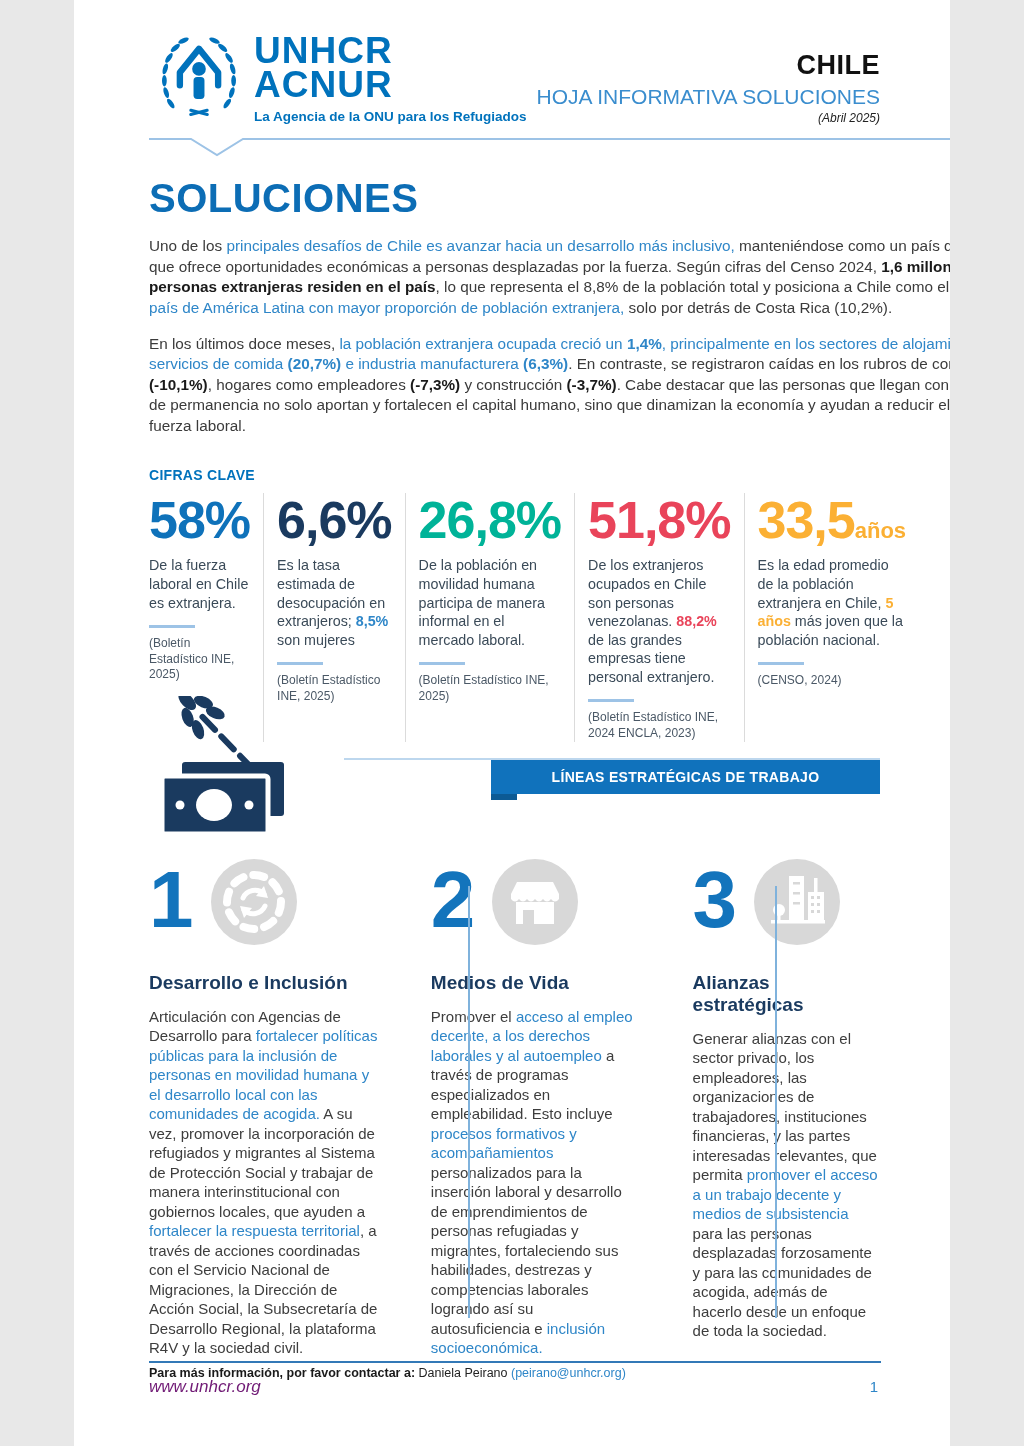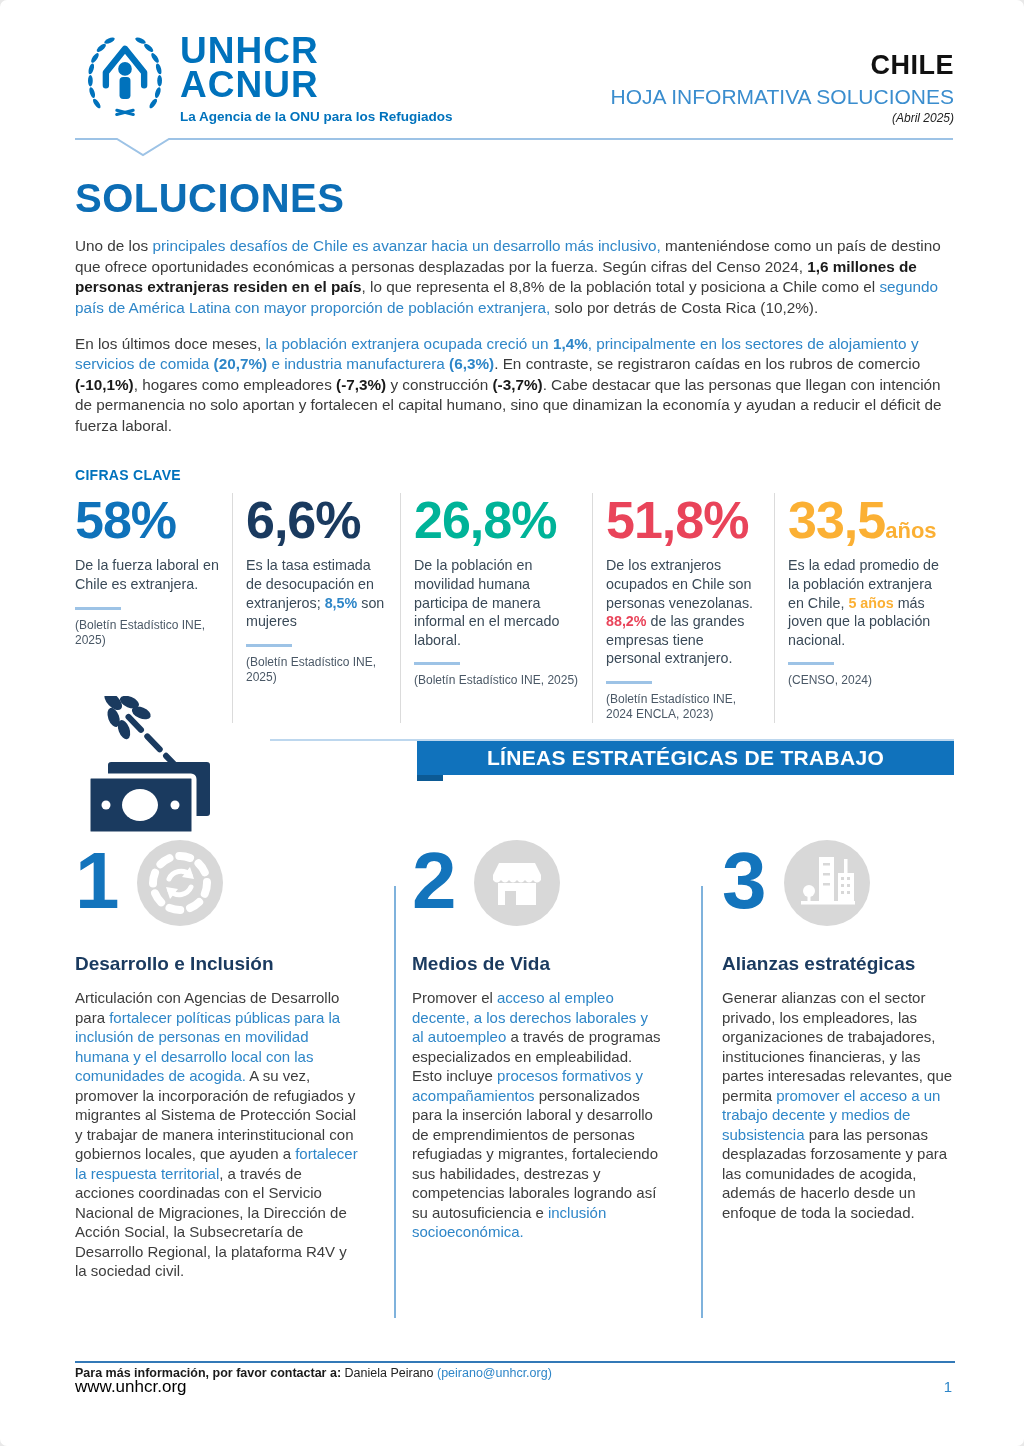--- a/index.html
+++ b/index.html
@@ -1,20 +1,20 @@
 <!DOCTYPE html>
 <html><head>
 <meta charset="utf-8">
 <style>
   * { margin:0; padding:0; box-sizing:border-box; }
   html,body { background:#e8e8e8; }
   body { font-family:"Liberation Sans","DejaVu Sans",sans-serif; }
   .page {
-    position:relative; width:1024px; height:1446px; margin:0 auto;
-    background:#ffffff; overflow:hidden; color:#3c3c3c;border-radius:7px;
+    position:relative; width:876px; height:1446px; margin:0 auto;
+    background:#ffffff; overflow:hidden; color:#3c3c3c;
   }
   
   .header { display:flex; justify-content:space-between; padding:30px 70px 0 84px; }
   .logo { display:flex; gap:14px; align-items:flex-start; }
   .logo-text { padding-top:4px; }
   .logo-acronym { color:#0072BC; font-weight:800; font-size:37px; line-height:0.92; letter-spacing:1px; }
   .logo-tagline { color:#0072BC; font-weight:700; font-size:13.5px; margin-top:7px; }
   .header-right { text-align:right; padding-top:20px; }
   .country { color:#111111; font-weight:800; font-size:27px; letter-spacing:0.5px; }
   .doc-title { color:#3A8DCE; font-size:21px; margin-top:4px; }
@@ -39,42 +39,42 @@
   .stat-value .suffix { font-size:22px; letter-spacing:0; }
   .stat-desc { margin-top:9px; font-size:14.3px; line-height:1.3; color:#3A4A58; }
   .stat-divider { width:46px; height:3px; background:#9DC3E6; margin:13px 0 8px 0; }
   .stat-source { font-size:12px; color:#4A5866; line-height:1.3; }
   .w1{width:158px;} .w2{width:168px;} .w3{width:192px;} .w4{width:182px;} .w5{width:177px;}
   
   .banner-zone { position:relative; height:52px; margin:16px 70px 0 75px; }
   .banner-topline { position:absolute; left:195px; right:0; top:0; height:2px; background:#BDD7EE; }
   .banner-bar { position:absolute; left:342px; right:0; top:2px; height:34px; background:#1072BC;
                 display:flex; align-items:center; justify-content:center; }
-  .banner-bar span { color:#ffffff; font-weight:700; font-size:21px; letter-spacing:0.3px; }
+  .banner-bar span { color:#ffffff; font-weight:700; font-size:14px; letter-spacing:0.3px; }
   .banner-fold { position:absolute; left:342px; top:36px; width:26px; height:6px; background:#0C5A94; }
   
   .cash-grain { position:absolute; left:78px; top:696px; }
   
   .columns { display:flex; margin:48px 70px 0 75px; }
   .col { position:relative; }
   .col1 { width:319px; padding-right:32px; }
   .col2 { width:307px; padding-left:18px; padding-right:38px; }
   .col3 { width:253px; padding-left:21px; }
   .col-head { display:flex; align-items:flex-start; gap:16px; height:100px; }
   .col-number { color:#1374BC; font-weight:700; font-size:80px; line-height:1.05; }
   .col-title { margin-top:14px; color:#1A3A5F; font-weight:700; font-size:19px; }
   .col-body { margin-top:13px; font-size:15px; line-height:1.3; color:#3d3d3d; }
   .v-divider { position:absolute; width:2px; background:#7FB2DC; top:886px; height:432px; }
   .vd1 { left:394px; } .vd2 { left:701px; }
   
   .contact { position:absolute; left:75px; top:1366px; font-size:12.5px; color:#222; }
   .contact .lbl { font-weight:700; color:#1a1a1a; }
   .contact .email { color:#2E86C8; cursor:pointer; }
   .footer-line { position:absolute; left:75px; right:69px; top:1361px; height:2px; background:#3379B7; }
-  .website { position:absolute; left:75px; top:1377px; font-size:17px; color:#000000; cursor:pointer; }
+  .website { position:absolute; left:75px; top:1377px; font-size:17px; color:#701a75; cursor:pointer;font-style:italic; }
   .page-num { position:absolute; right:72px; top:1378px; font-size:15px; color:#2E86C8; }
 </style>
 </head>
 <body>
 
 <div class="page">
 
   <div class="header">
     <div class="logo">
       <svg width="82" height="96" viewBox="0 0 90 100">

